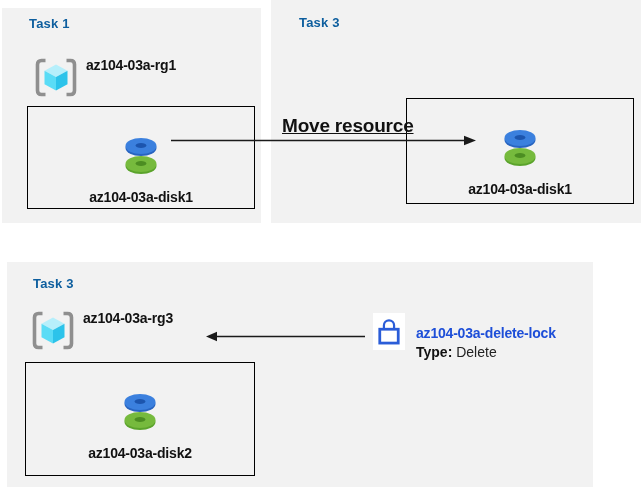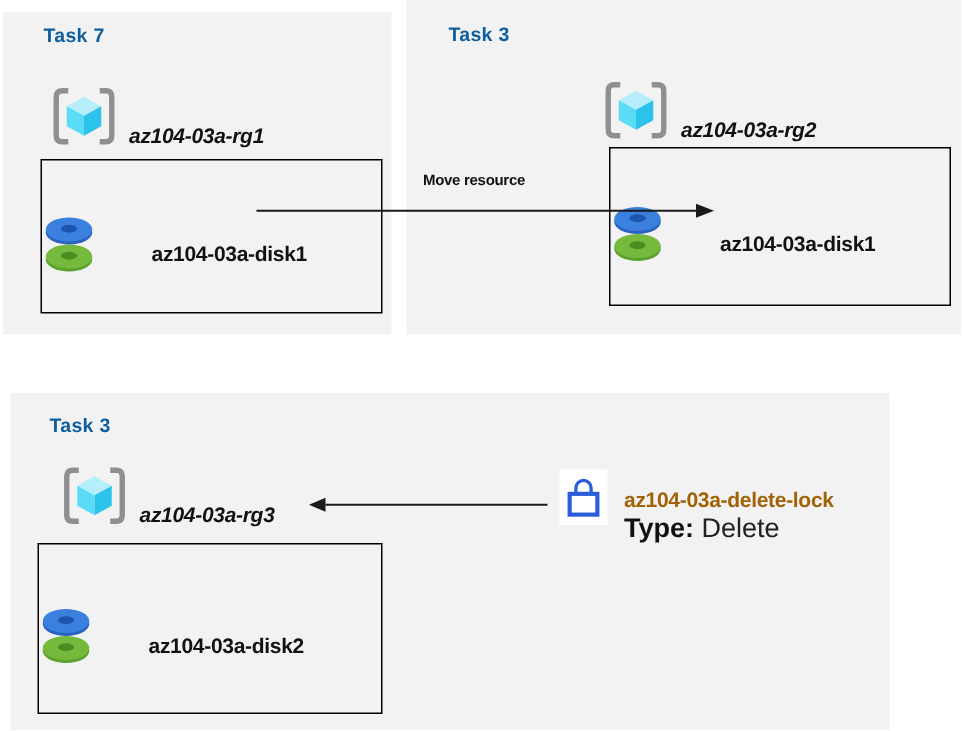--- a/index.html
+++ b/index.html
@@ -5,45 +5,46 @@
   html,body{margin:0;padding:0;background:#ffffff;}
   .canvas{
     position:relative;width:641px;height:487px;background:#ffffff;overflow:hidden;
     font-family:"Liberation Sans",sans-serif;
   }
   .panel{position:absolute;background:#f2f2f2;}
   .task-title{
     position:absolute;margin:0;font-size:13px;font-weight:bold;color:#0d5e9e;
     line-height:16px;letter-spacing:.2px;
   }
-  .rg-row{position:absolute;display:flex;align-items:flex-end;gap:7px;font-style:italic;}
+  .rg-row{position:absolute;display:flex;align-items:flex-start;gap:7px;}
   .rg-icon{width:46px;height:41px;flex:0 0 auto;}
   .rg-label,.disk-label{
     font-size:14px;font-weight:bold;color:#111111;white-space:nowrap;letter-spacing:-.2px;
   }
   .resource-box{
     position:absolute;border:1.4px solid #000000;box-sizing:border-box;
-    display:flex;flex-direction:row;align-items:center;padding-top:10px;gap:37px;
+    display:flex;flex-direction:column;align-items:center;padding-top:28px;
   }
   .disk-icon{width:36px;height:42px;}
   .disk-label{margin-top:12px;}
   .arrow-svg{position:absolute;overflow:visible;}
   .move-label{
-    position:absolute;font-size:10px;font-weight:bold;color:#111111;white-space:nowrap;
+    position:absolute;font-size:19px;font-weight:bold;color:#111111;white-space:nowrap;
     letter-spacing:-.2px;
+    text-decoration:underline;
   }
   .lock-group{position:absolute;display:flex;align-items:flex-start;gap:11px;}
   .lock-tile{
     width:32px;height:37px;background:#ffffff;display:flex;align-items:center;
     justify-content:center;flex:0 0 auto;
   }
   .lock-icon{width:24px;height:30px;}
   .lock-text{padding-top:11px;}
-  .lock-name{font-size:14px;font-weight:bold;color:#a16207;line-height:19px;white-space:nowrap;letter-spacing:-.2px;text-align:right;}
-  .lock-type{font-size:18px;color:#222222;line-height:19px;white-space:nowrap;}
+  .lock-name{font-size:14px;font-weight:bold;color:#1d4ed8;line-height:19px;white-space:nowrap;letter-spacing:-.2px;text-align:right;}
+  .lock-type{font-size:14px;color:#222222;line-height:19px;white-space:nowrap;}
   .lock-type .type-label{font-weight:bold;color:#111111;}
   .hidden-defs{position:absolute;width:0;height:0;}
 </style>
 </head>
 <body>
 
 <svg class="hidden-defs" aria-hidden="true">
   <defs>
     <g id="rg-icon-def">
       <path d="M12.5 3.5 H8.5 Q4.5 3.5 4.5 7.5 V33.5 Q4.5 37.5 8.5 37.5 H12.5" fill="none" stroke="#8f8f8f" stroke-width="3.6"></path>
@@ -63,54 +64,48 @@
     <g id="lock-icon-def">
       <path d="M7.5 13 V8.8 a5.5 5.5 0 0 1 11 0 V13" fill="none" stroke="#2b5dd8" stroke-width="2.4"></path>
       <rect x="3" y="13" width="20" height="15" fill="#ffffff" stroke="#2b5dd8" stroke-width="3"></rect>
     </g>
   </defs>
 </svg>
 
 <div class="canvas">
 
   <section class="panel" style="left:2px;top:8px;width:259px;height:215px;">
-    <h2 class="task-title" style="left:27px;top:8px;">Task 7</h2>
+    <h2 class="task-title" style="left:27px;top:8px;">Task 1</h2>
     <div class="rg-row" style="left:31px;top:49px;">
       <svg class="rg-icon" viewBox="0 0 46 41">
           <use href="#rg-icon-def"></use>
         </svg>
       <span class="rg-label">az104-03a-rg1</span>
     </div>
     <div class="resource-box" style="left:25px;top:98px;width:228px;height:103px;">
       <svg class="disk-icon" viewBox="0 0 36 42">
           <use href="#disk-icon-def"></use>
         </svg>
       <span class="disk-label">az104-03a-disk1</span>
     </div>
   </section>
 
   <section class="panel" style="left:271px;top:0;width:370px;height:223px;">
     <h2 class="task-title" style="left:28px;top:15px;">Task 3</h2>
-    <div class="rg-row" style="left:130px;top:53px;">
-      <svg class="rg-icon" viewBox="0 0 46 41">
-          <use href="#rg-icon-def"></use>
-        </svg>
-      <span class="rg-label">az104-03a-rg2</span>
-    </div>
     <div class="resource-box" style="left:135px;top:98px;width:228px;height:106px;">
       <svg class="disk-icon" viewBox="0 0 36 42">
           <use href="#disk-icon-def"></use>
         </svg>
       <span class="disk-label">az104-03a-disk1</span>
     </div>
   </section>
 
   <section class="panel" style="left:7px;top:262px;width:586px;height:225px;">
     <h2 class="task-title" style="left:26px;top:14px;text-align:right;">Task 3</h2>
-    <div class="rg-row" style="left:33px;top:48px;">
+    <div class="rg-row" style="left:23px;top:48px;">
       <svg class="rg-icon" viewBox="0 0 46 41">
           <use href="#rg-icon-def"></use>
         </svg>
       <span class="rg-label">az104-03a-rg3</span>
     </div>
     <div class="resource-box" style="left:18px;top:100px;width:230px;height:114px;">
       <svg class="disk-icon" viewBox="0 0 36 42">
           <use href="#disk-icon-def"></use>
         </svg>
       <span class="disk-label">az104-03a-disk2</span>

